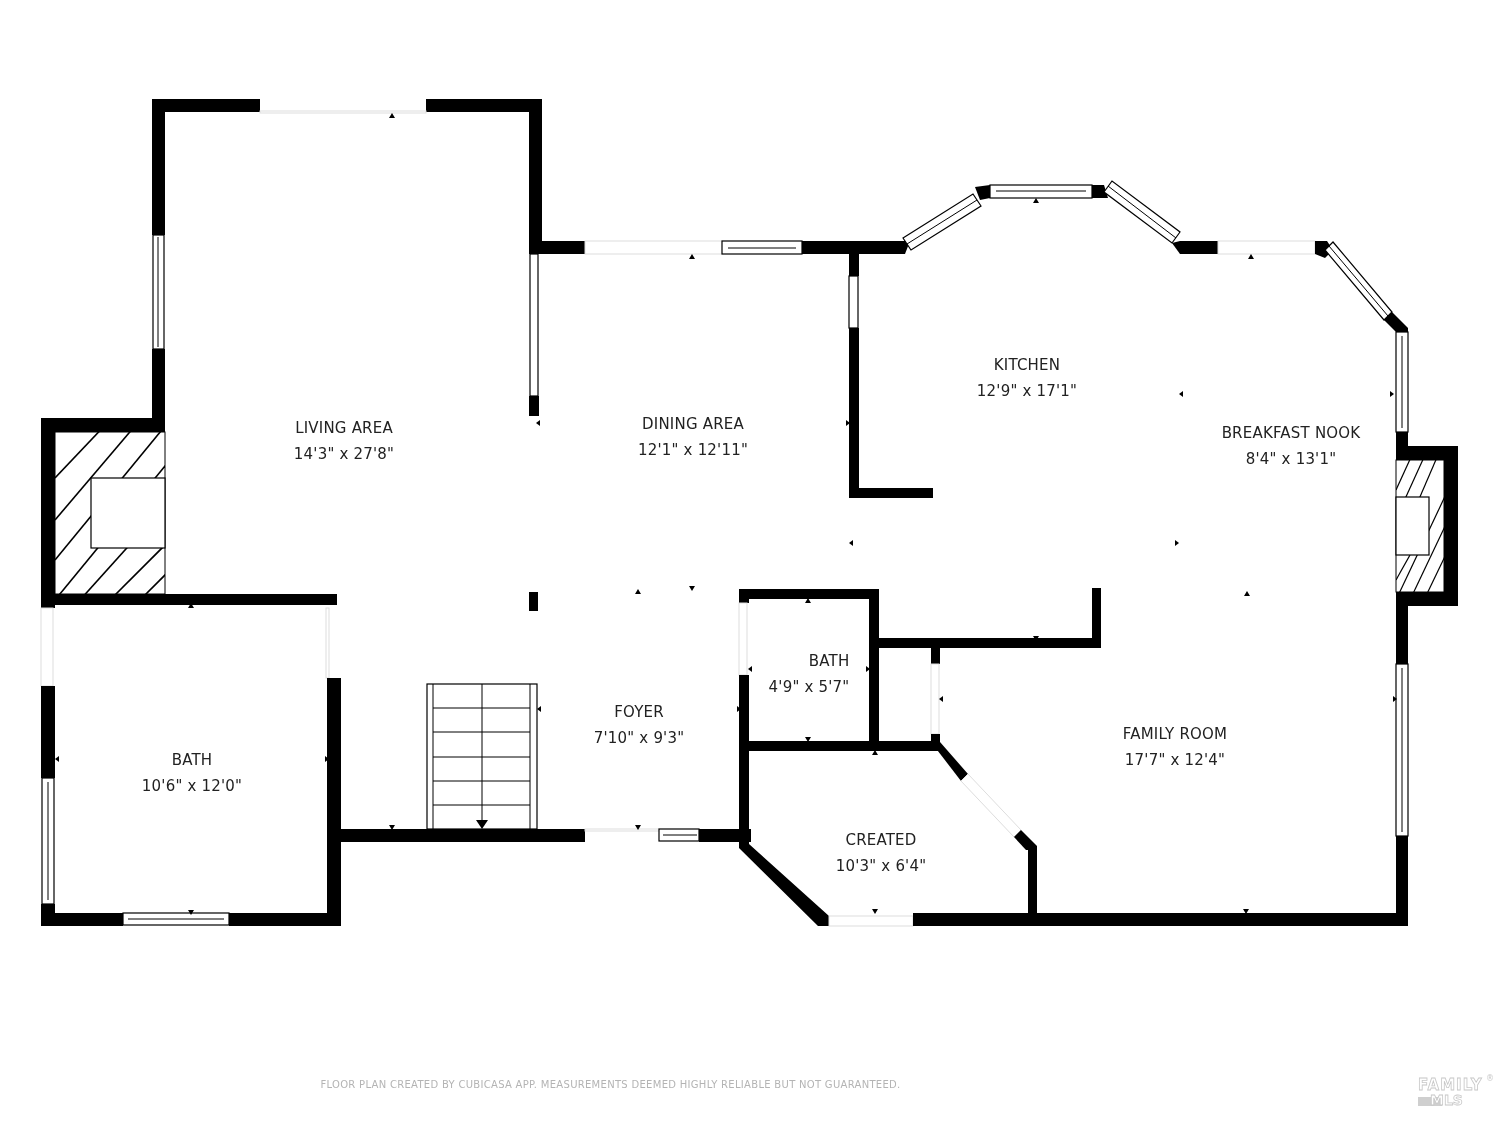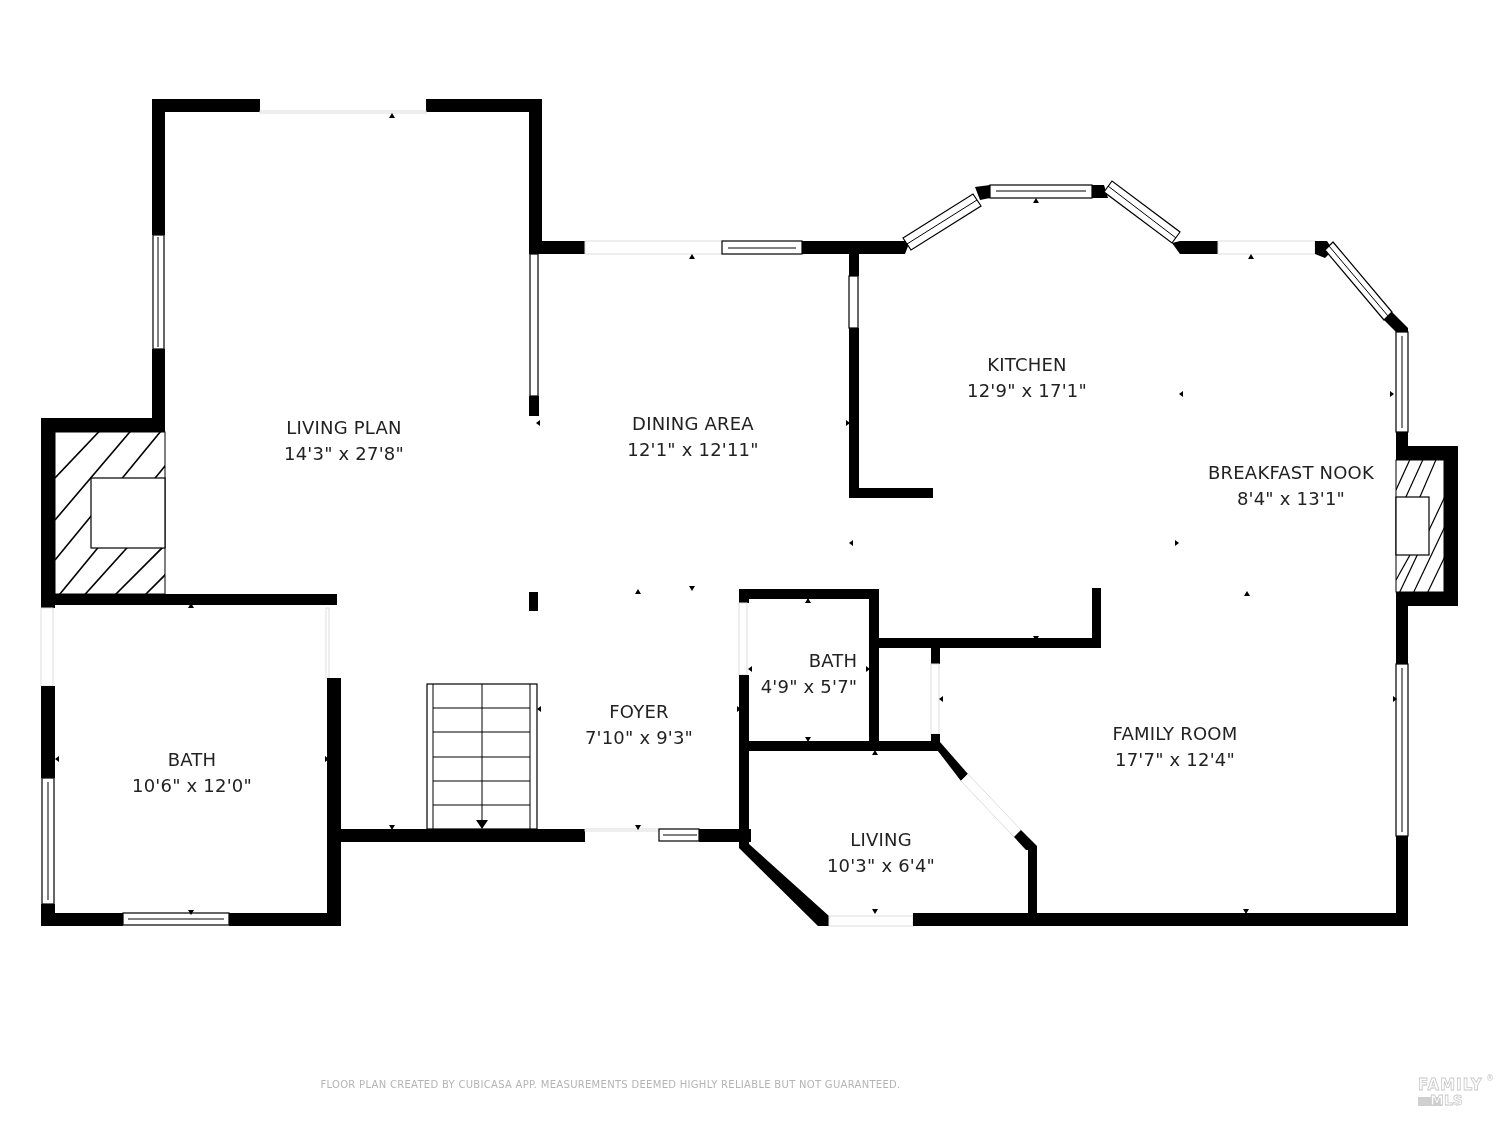--- a/index.html
+++ b/index.html
@@ -3,21 +3,21 @@
 <meta charset="utf-8">
 <style>
   html, body { margin:0; padding:0; background:#ffffff; }
   body { width:1500px; height:1125px; position:relative; overflow:hidden; font-family:"DejaVu Sans", sans-serif; }
   svg.plan { position:absolute; left:0; top:0; width:1500px; height:1125px; }
   .wall { fill:#000; }
   .win { fill:#fff; stroke:#000; stroke-width:1.2; }
   .winline { stroke:#000; stroke-width:1; fill:none; }
   .opening { fill:#fff; stroke:#ddd; stroke-width:1; }
   .mark { fill:#000; }
-  .label { position:absolute; text-align:center; color:#222; font-size:18px; line-height:26px; transform:translateX(-50%); white-space:nowrap; letter-spacing:0.2px; }
+  .label { position:absolute; text-align:center; color:#222; font-size:15px; line-height:26px; transform:translateX(-50%); white-space:nowrap; letter-spacing:0.2px; }
   .label span { display:block; }
   .footer { position:absolute; left:0; width:1221px; top:1079px; text-align:center; font-size:10px; color:#b4b4b4; letter-spacing:0.3px; }
   .logo { position:absolute; left:1418px; top:1077px; width:74px; height:36px; }
   .logo .top { font-size:15px; color:#fff; -webkit-text-stroke:0.8px #c8c8c8; font-weight:bold; letter-spacing:1px; line-height:16px; }
   .logo .bar { position:absolute; left:0; top:20px; width:24px; height:9px; background:#cfcfcf; }
   .logo .bot { position:absolute; left:12px; top:15px; font-size:14px; color:#fff; -webkit-text-stroke:0.8px #c8c8c8; font-weight:bold; }
   .logo .reg { position:absolute; left:68px; top:-3px; font-size:8px; color:#c8c8c8; }
 </style>
 </head>
 <body>
@@ -202,49 +202,49 @@
     <polygon class="mark" points="866,666 866,672 870,669"></polygon>
     <polygon class="mark" points="943,696 943,702 939,699"></polygon>
     <polygon class="mark" points="1393,696 1393,702 1397,699"></polygon>
     <polygon class="mark" points="872,755 878,755 875,750"></polygon>
     <polygon class="mark" points="872,909 878,909 875,914"></polygon>
     <polygon class="mark" points="1243,909 1249,909 1246,914"></polygon>
   </g>
 </svg>
 
 <div class="label" style="left:344px; top:415px;">
-  <span>LIVING PLAN</span>
+  <span>LIVING AREA</span>
   <span>14'3" x 27'8"</span>
 </div>
 <div class="label" style="left:693px; top:411px;">
   <span>DINING AREA</span>
   <span>12'1" x 12'11"</span>
 </div>
 <div class="label" style="left:1027px; top:352px;">
   <span>KITCHEN</span>
   <span>12'9" x 17'1"</span>
 </div>
-<div class="label" style="left:1291px; top:420px;margin-top:40px;">
+<div class="label" style="left:1291px; top:420px;">
   <span>BREAKFAST NOOK</span>
   <span>8'4" x 13'1"</span>
 </div>
 <div class="label" style="left:192px; top:747px;">
   <span>BATH</span>
   <span>10'6" x 12'0"</span>
 </div>
 <div class="label" style="left:639px; top:699px;">
   <span>FOYER</span>
   <span>7'10" x 9'3"</span>
 </div>
 <div class="label" style="left:809px; top:648px;text-align:right;">
   <span>BATH</span>
   <span>4'9" x 5'7"</span>
 </div>
 <div class="label" style="left:881px; top:827px;">
-  <span>LIVING</span>
+  <span>CREATED</span>
   <span>10'3" x 6'4"</span>
 </div>
 <div class="label" style="left:1175px; top:721px;">
   <span>FAMILY ROOM</span>
   <span>17'7" x 12'4"</span>
 </div>
 
 <div class="footer">FLOOR PLAN CREATED BY CUBICASA APP. MEASUREMENTS DEEMED HIGHLY RELIABLE BUT NOT GUARANTEED.</div>
 
 <div class="logo">

